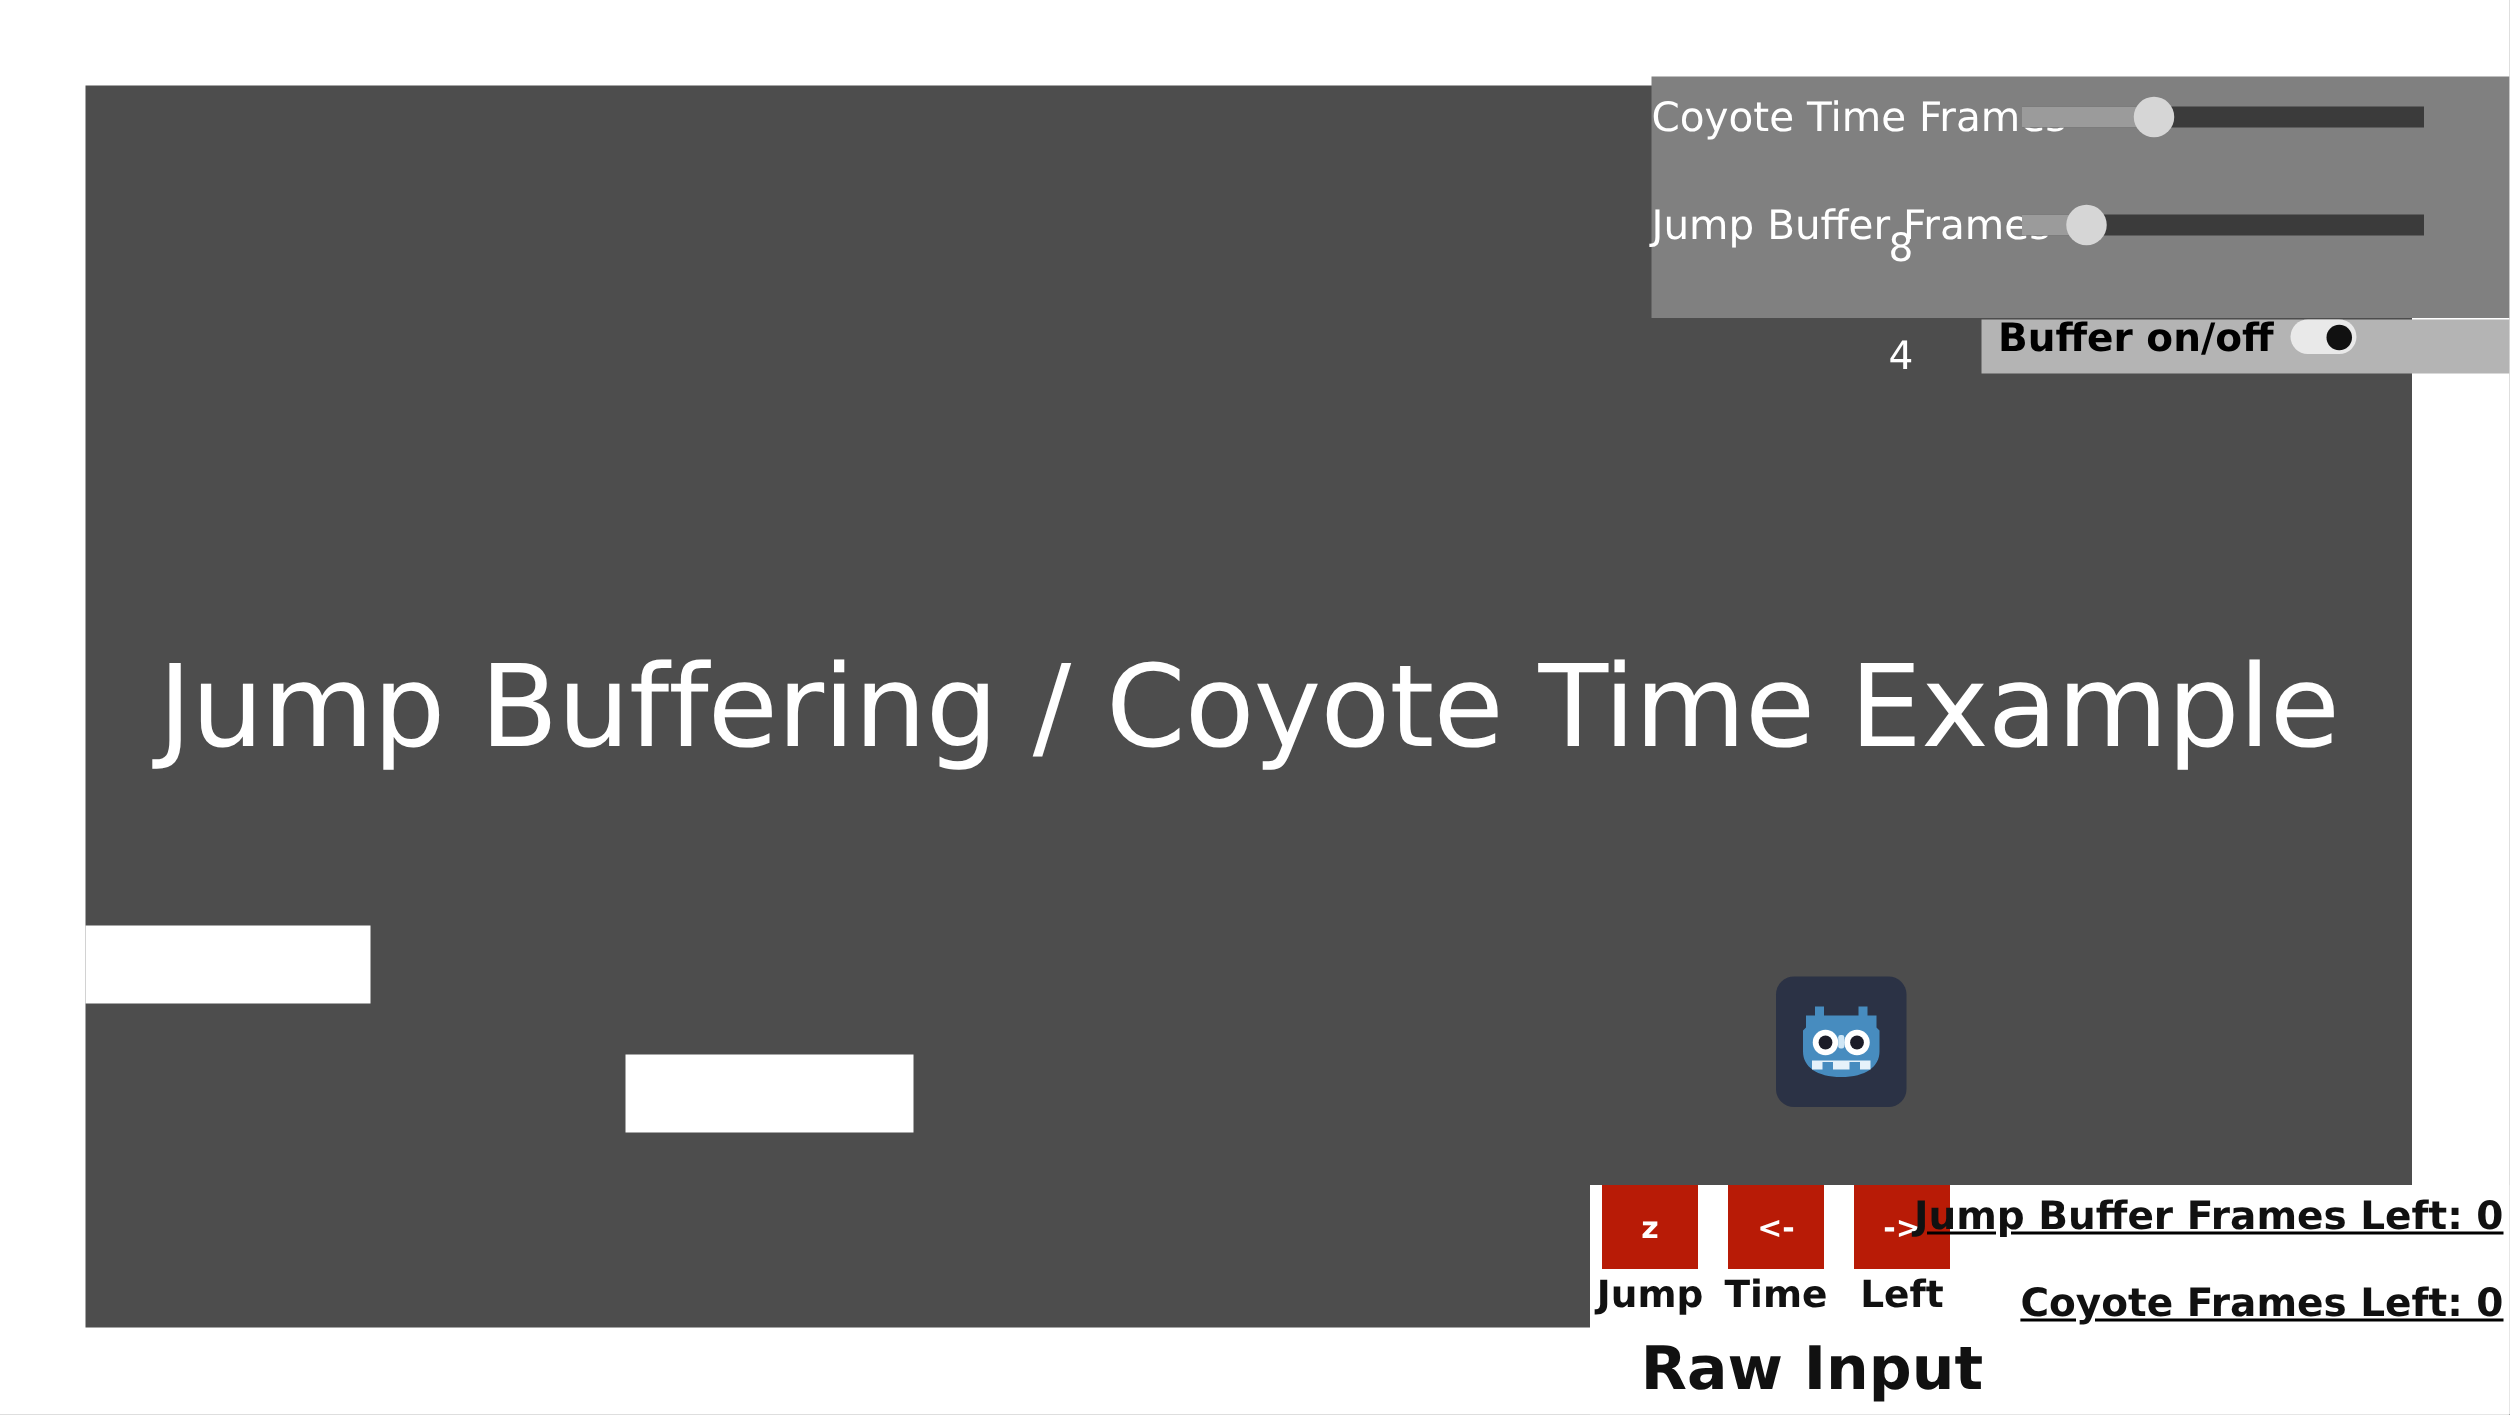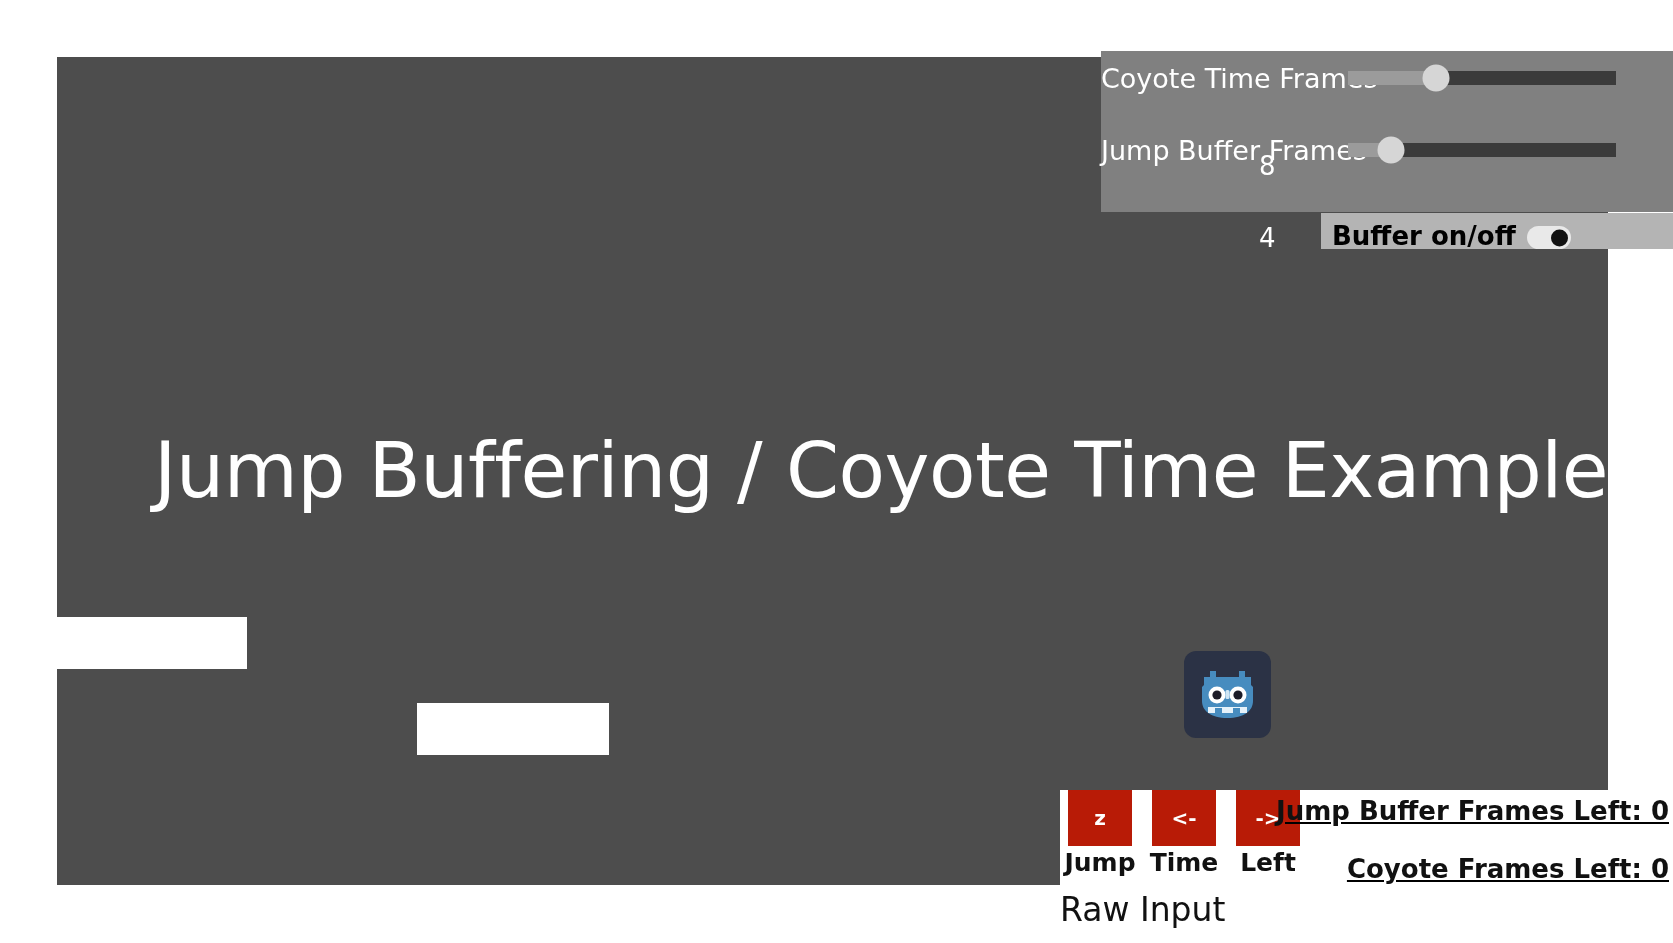--- a/index.html
+++ b/index.html
@@ -27,21 +27,21 @@
     background: #4d4d4d;
     overflow: hidden;
   }
 
   
   #game-title {
     position: absolute;
     left: 0;
     top: 376px;
     width: 1551px;
-    text-align: right;
+    text-align: center;
     color: #ffffff;
     font-size: 76px;
     font-weight: 400;
     line-height: 1;
     letter-spacing: -0.5px;
     white-space: nowrap;
   }
 
   
   .platform {
@@ -129,21 +129,21 @@
 
   
   #toggle-strip {
     position: absolute;
     left: 1321px;
     top: 213px;
     width: 352px;
     height: 36px;
     background: #b4b4b4;
     display: flex;
-    align-items: flex-end;
+    align-items: flex-start;
     justify-content: flex-start;
     padding-left: 11px;
   }
   #toggle-label {
     color: #000000;
     font-size: 26px;
     font-weight: 700;
     white-space: nowrap;
     line-height: 1;
   }
@@ -225,23 +225,24 @@
     line-height: 1;
     white-space: nowrap;
   }
   #counter-coyote { margin-top: 32px; }
 
   #raw-input-caption {
     position: absolute;
     left: 0;
     top: 103px;
     width: 296px;
+    text-align: center;
     color: #111111;
-    font-size: 33px;
-    font-weight: 400;
+    font-size: 40px;
+    font-weight: 700;
     line-height: 1;
     white-space: nowrap;
   }
 </style>
 </head>
 <body>
 
 <div id="root">
 
   <div id="viewport">

